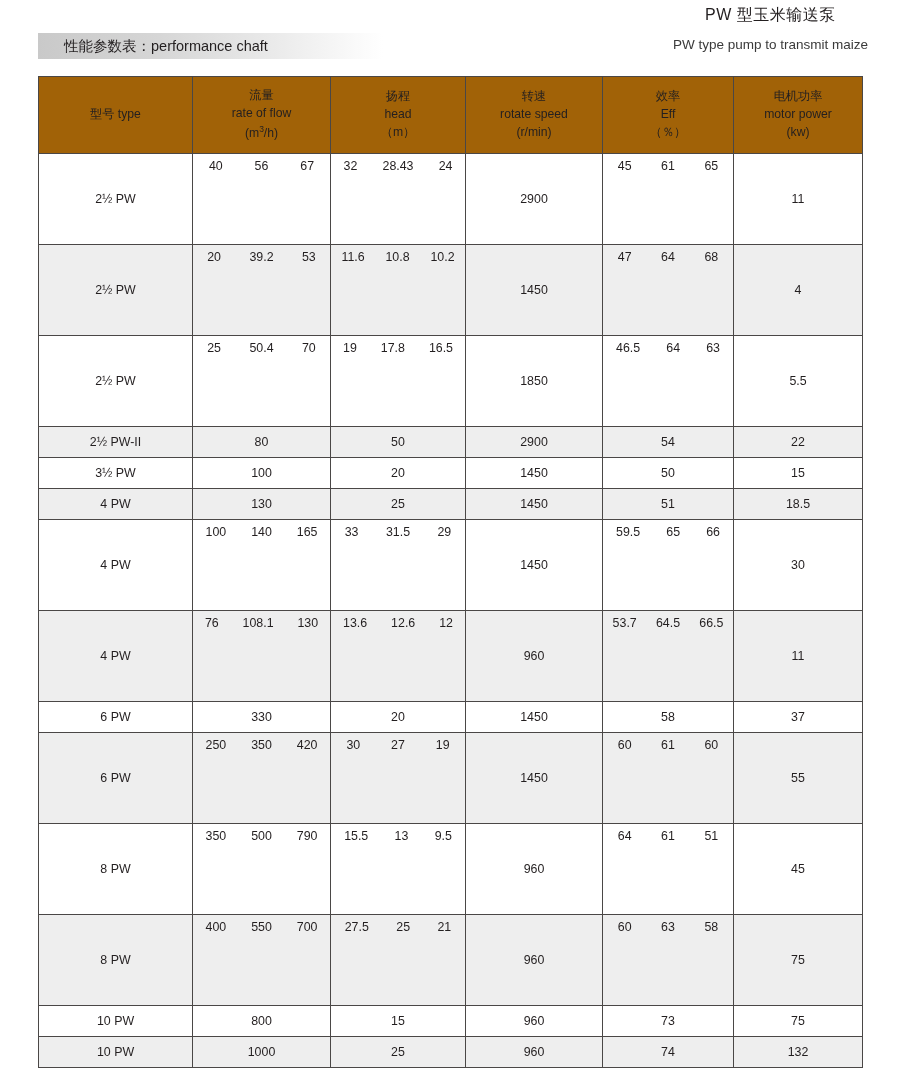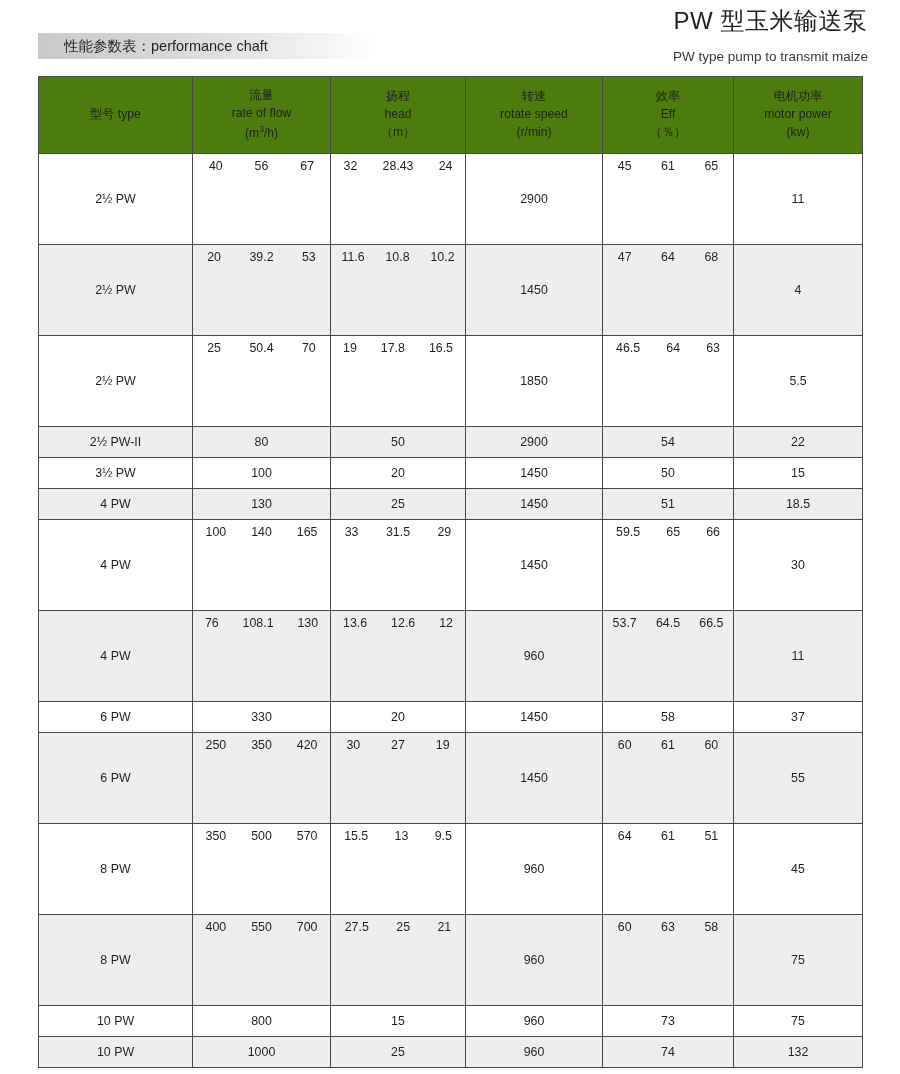--- a/index.html
+++ b/index.html
@@ -21,21 +21,21 @@
     position: relative;
     height: 70px;
   }
   .title-block {
     position: absolute;
     right: 32px;
     top: 4px;
     text-align: center;
   }
   .title-cn {
-    font-size: 24px;
+    font-size: 16px;
     letter-spacing: 0.5px;
     color: #231f20;
     line-height: 1.4;
     white-space: nowrap;
   }
   .title-en {
     font-size: 13.5px;
     color: #3a3a3a;
     line-height: 1.4;
     margin-top: 10px;
@@ -75,21 +75,21 @@
   }
   table.spec td {
     border: 1.1px solid #4a4746;
     text-align: center;
     vertical-align: middle;
     font-size: 12.4px;
     color: #231f20;
     padding: 0;
   }
   thead td.hd {
-    background: #4d7c0f;
+    background: #a16207;
     height: 68px;
     line-height: 1.45;
     font-size: 12.2px;
     padding: 4px 2px;
   }
   .hd .cn { display: block; }
   .hd .en { display: block; }
   .hd .un { display: block; }
   .hd-type {
     font-size: 12.6px;
@@ -364,21 +364,21 @@
             </div>
           </td>
           <td>55</td>
         </tr>
         <tr class="odd triple">
           <td>8 PW</td>
           <td>
             <div class="stack">
               <span>350</span>
               <span>500</span>
-              <span>570</span>
+              <span>790</span>
             </div>
           </td>
           <td>
             <div class="stack">
               <span>15.5</span>
               <span>13</span>
               <span>9.5</span>
             </div>
           </td>
           <td>960</td>

